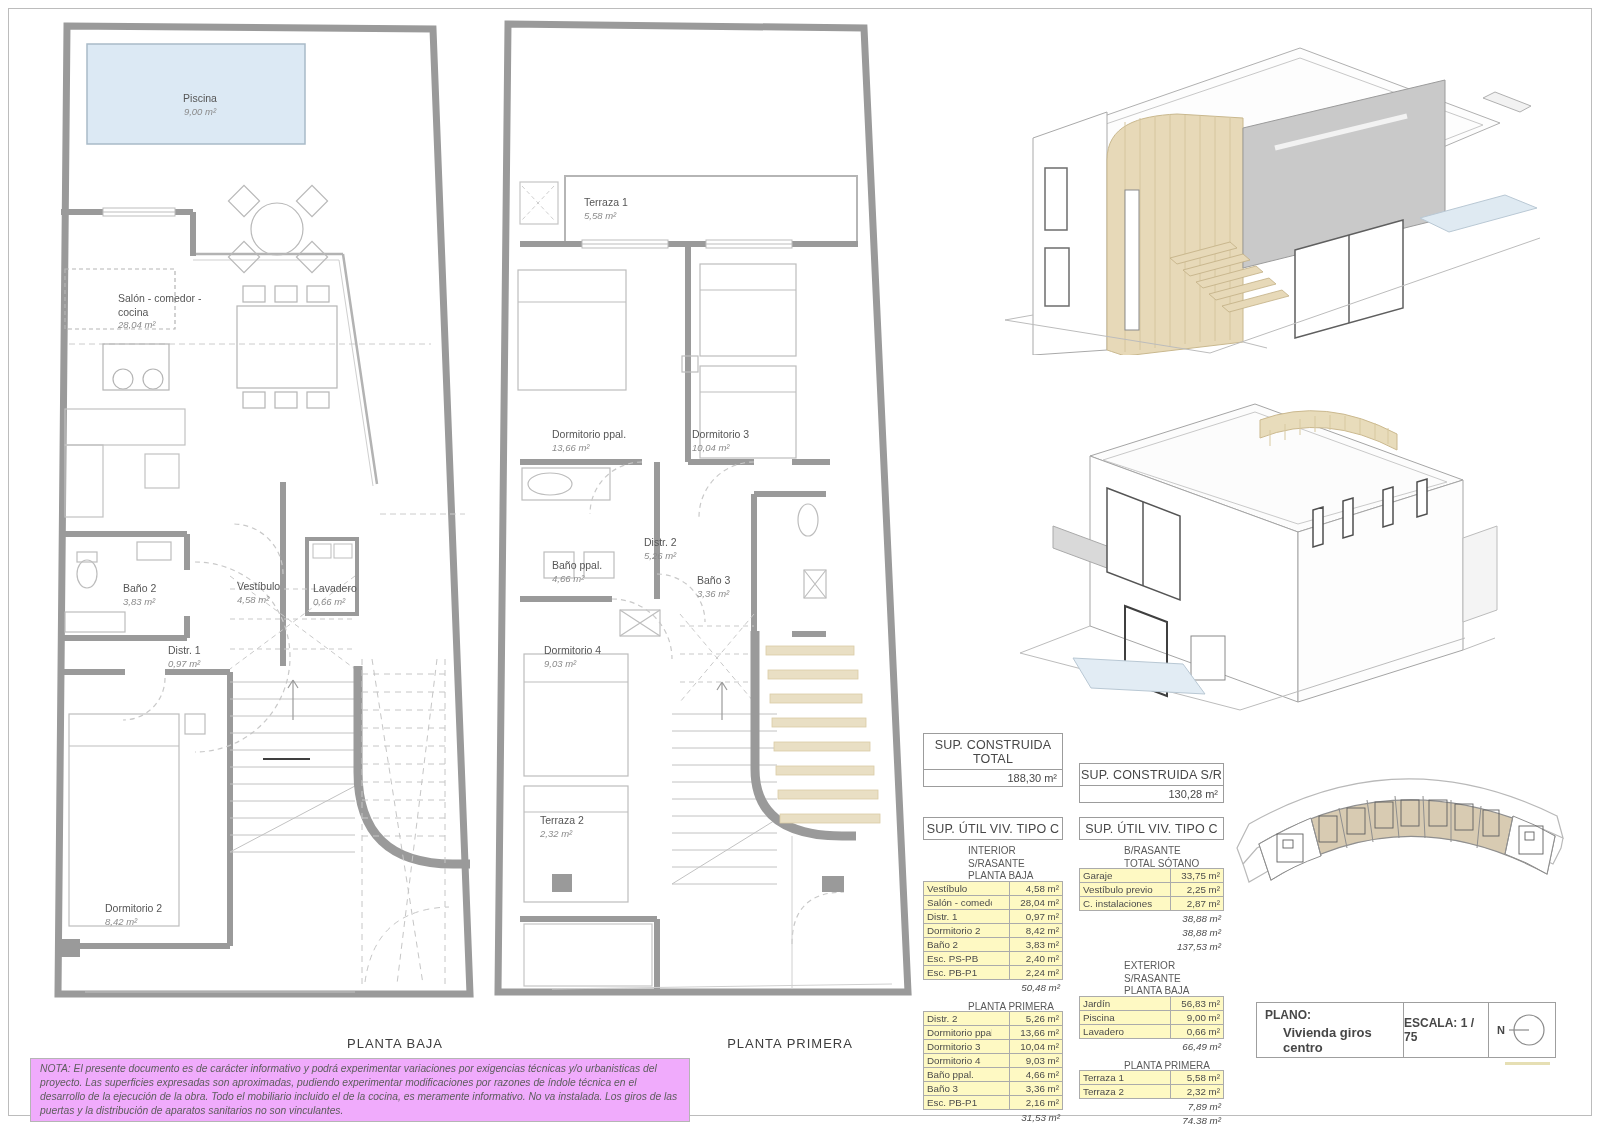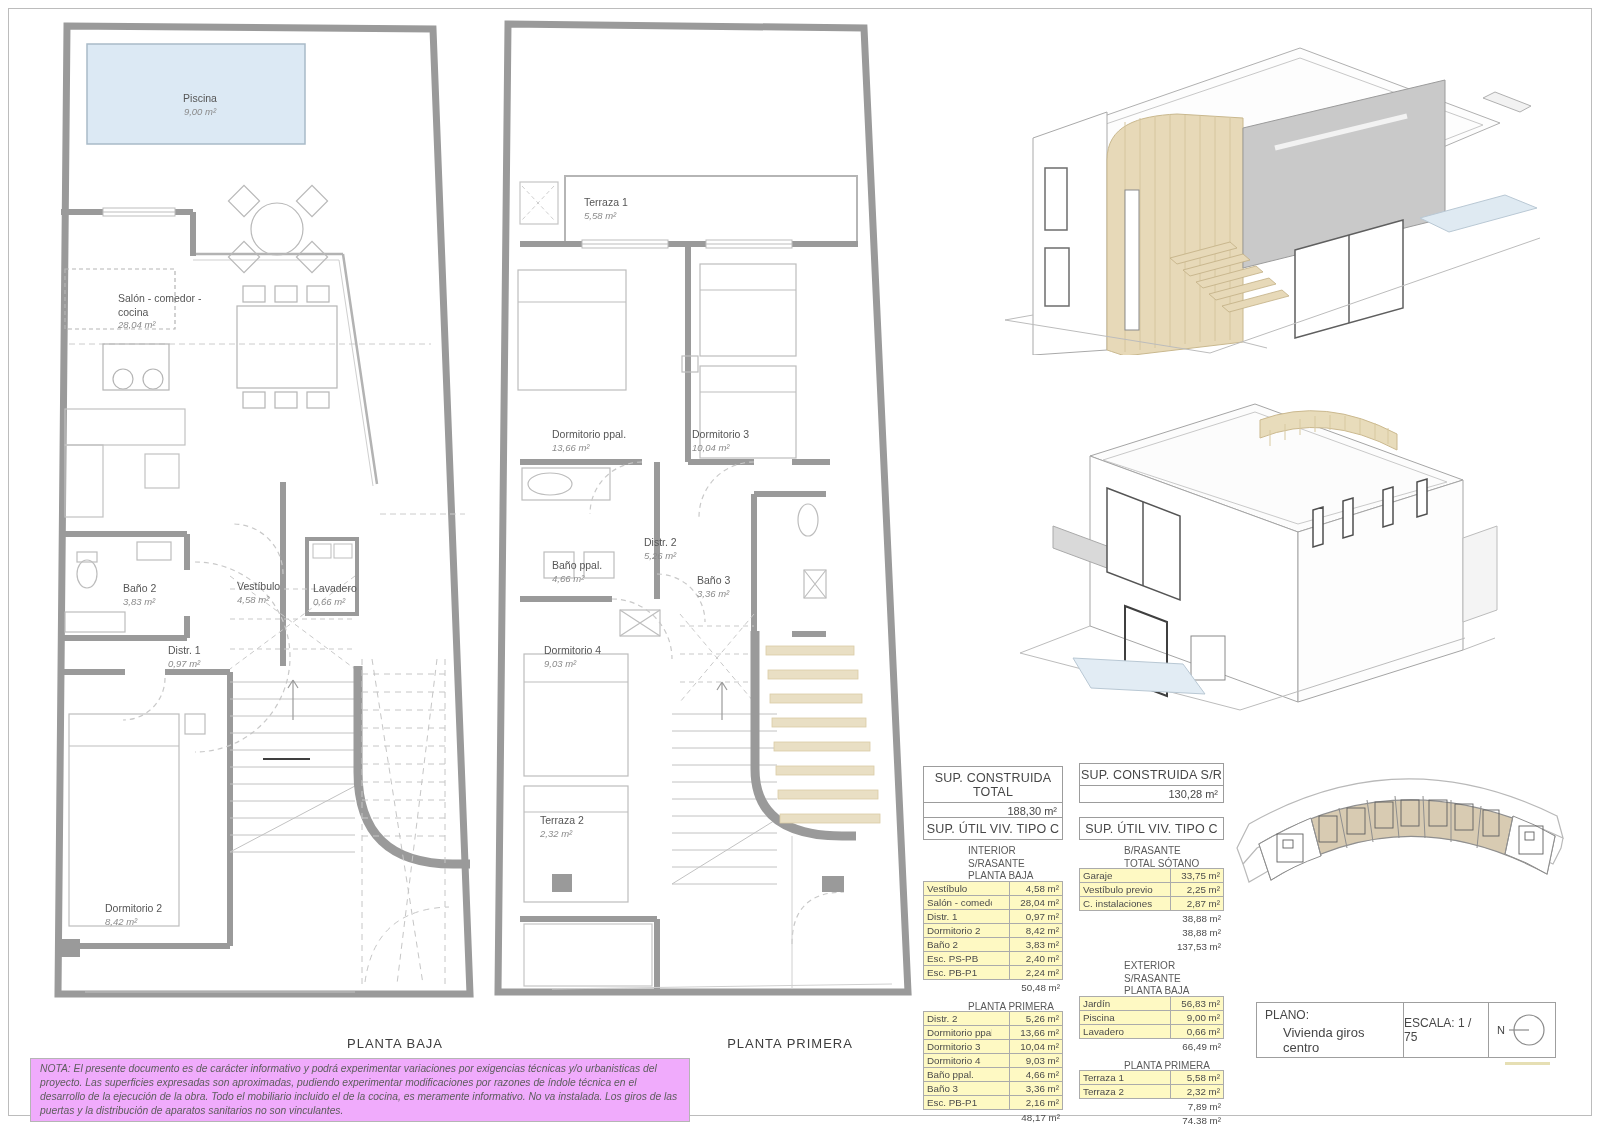--- a/index.html
+++ b/index.html
@@ -16,24 +16,24 @@
   .r3d{position:absolute;}
   
   .tblbox{position:absolute;}
   .tbl-head{border:1px solid #9c9c9c;background:#fff;text-align:center;font-size:12.5px;color:#474747;
             padding:4px 0 3px 0;letter-spacing:0.2px;}
   .tbl-val{border:1px solid #9c9c9c;border-top:none;text-align:right;font-size:11px;color:#474747;padding:2px 5px;}
   .sec-title{font-size:10px;color:#5a5a5a;padding:1px 1px 0 1px;height:11.5px;margin-left:44px;}
   .trow{display:flex;border:1px solid #ababab;margin-top:-1px;font-size:9.8px;color:#4c4c4c;background:#fef9c3;gap:17px;}
   .trow .n{flex:1;padding:1px 3px;white-space:nowrap;overflow:hidden;}
   .trow .v{width:46px;border-left:1px solid #ababab;text-align:right;padding:1px 3px;}
-  .ttotal{text-align:right;font-size:9.8px;color:#4c4c4c;padding:2px 3px 0 0;height:12px;}
+  .ttotal{text-align:right;font-size:9.8px;color:#4c4c4c;padding:2px 3px 0 0;height:12px;font-style:italic;}
   .gap6{height:6px;} .gap4{height:4px;}
   
-  .tblock{position:absolute;border:1px solid #9f9f9f;display:flex;background:#fff;}
+  .tblock{position:absolute;border:1px solid #9f9f9f;display:flex;background:#fff;font-weight:bold;}
   .tblock .c1{flex:1;padding:5px 6px 0 8px;font-size:12px;color:#474747;border-right:1px solid #9f9f9f;}
   .tblock .c1 .v{display:block;padding:3px 0 0 18px;font-size:13px;}
   .tblock .c2{width:84px;border-right:1px solid #9f9f9f;display:flex;align-items:center;justify-content:center;
               font-size:12px;color:#474747;text-align:left;}
   .tblock .c3{width:66px;display:flex;align-items:center;justify-content:center;gap:2px;font-size:11px;color:#474747;}
   .note{position:absolute;border:1px solid #b5b5b5;font-style:italic;font-size:10.3px;color:#5d5d5d;
         padding:3px 9px;line-height:1.35;background:#f0abfc;}
   .tanline{position:absolute;background:#e6dfb4;}
 </style>
 </head>
@@ -367,21 +367,21 @@
       <rect x="196" y="278" width="34" height="44" fill="#ffffff" stroke="#8a8a8a"></rect>
 
       <g stroke="#bcbcbc" stroke-width="1" fill="none">
         <path d="M25,295 L245,352 M245,352 L470,280 M95,268 L25,295 M468,292 L500,280"></path>
         <polygon points="468,180 502,168 502,252 468,264" fill="#f4f4f4"></polygon>
       </g>
       <polygon points="78,300 188,306 210,336 96,330" fill="#e2ecf4" stroke="#b9c8d4"></polygon>
     </svg>
   </div>
 
-  <div class="tblbox" style="left:923px;top:766px;width:140px;">
+  <div class="tblbox" style="left:923px;top:733px;width:140px;">
     <div class="tbl-head">SUP. CONSTRUIDA TOTAL</div>
     <div class="tbl-val">188,30 m²</div>
   </div>
   <div class="tblbox" style="left:1079px;top:763px;width:145px;">
     <div class="tbl-head">SUP. CONSTRUIDA S/R</div>
     <div class="tbl-val">130,28 m²</div>
   </div>
 
   <div class="tblbox" style="left:923px;top:817px;width:140px;">
     <div class="tbl-head">SUP. ÚTIL VIV. TIPO C</div>
@@ -441,21 +441,21 @@
         <span class="v">4,66 m²</span>
       </div>
     <div class="trow">
         <span class="n">Baño 3</span>
         <span class="v">3,36 m²</span>
       </div>
     <div class="trow">
         <span class="n">Esc. PB-P1</span>
         <span class="v">2,16 m²</span>
       </div>
-    <div class="ttotal">48,17 m²</div>
+    <div class="ttotal">31,53 m²</div>
     <div class="ttotal">98,65 m²</div>
   </div>
 
   <div class="tblbox" style="left:1079px;top:817px;width:145px;">
     <div class="tbl-head">SUP. ÚTIL VIV. TIPO C</div>
     <div class="gap4"></div>
     <div class="sec-title">B/RASANTE</div>
     <div class="sec-title">TOTAL SÓTANO</div>
     <div class="trow">
         <span class="n">Garaje</span>

